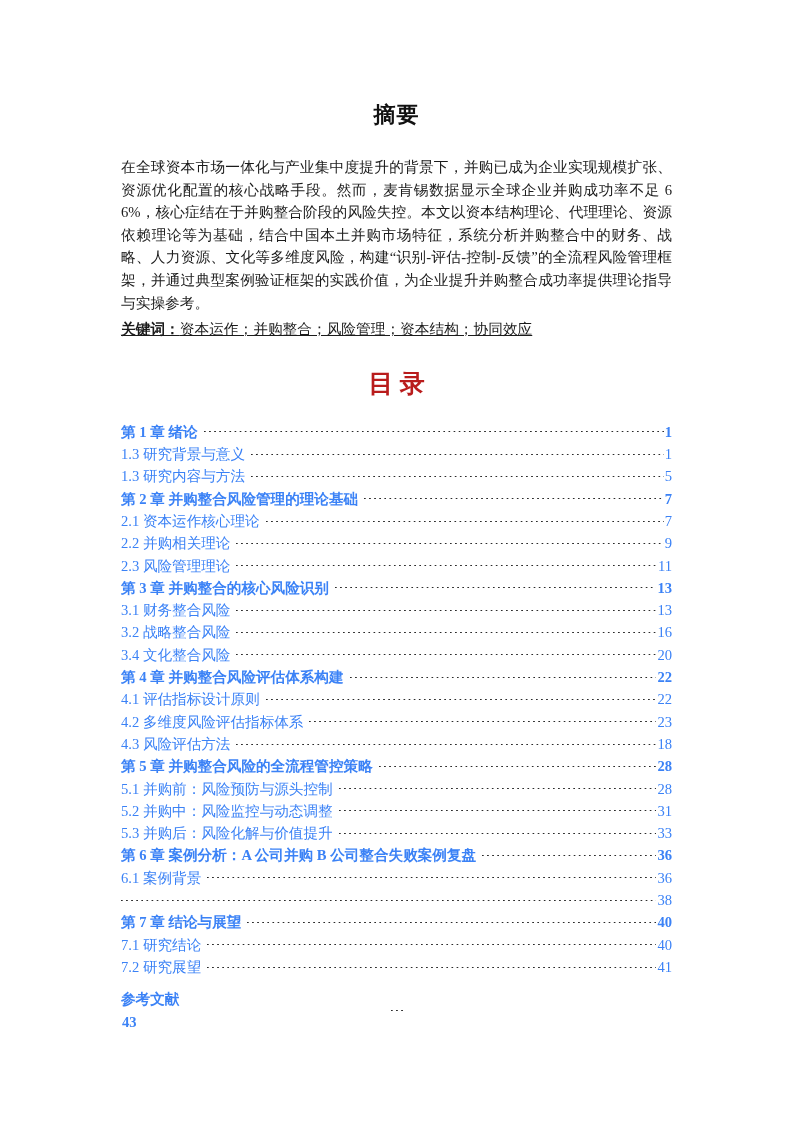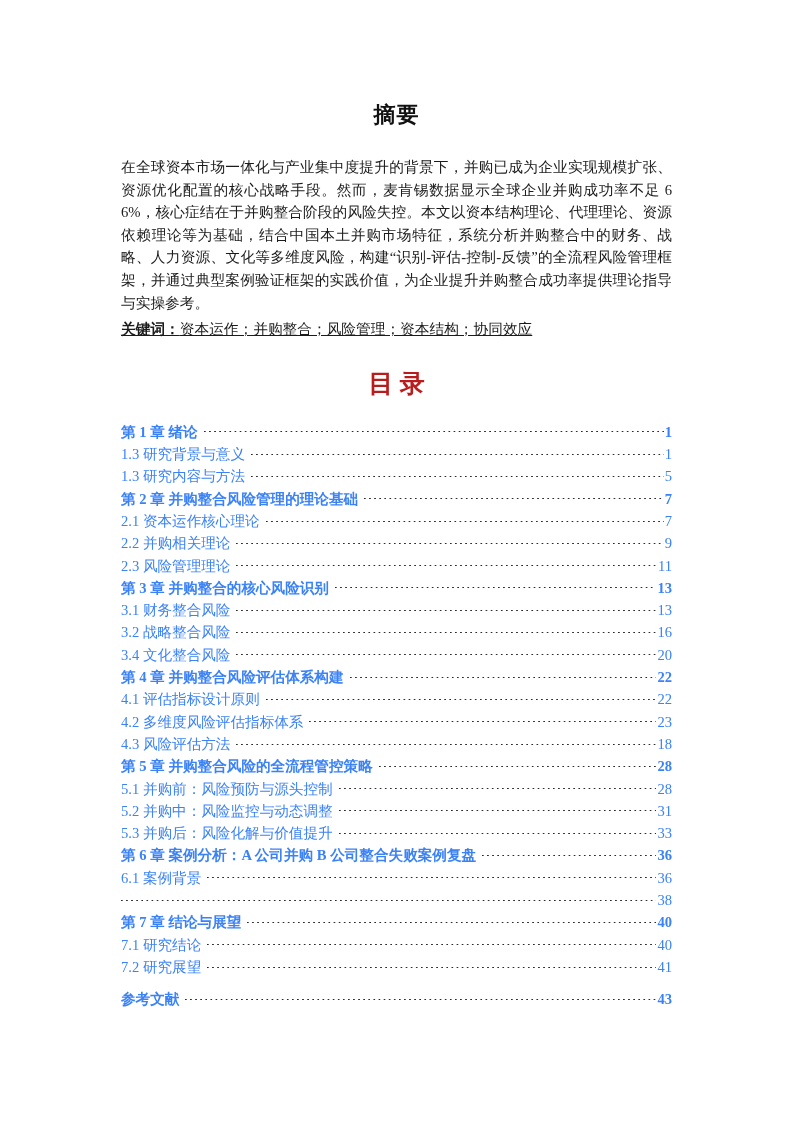--- a/index.html
+++ b/index.html
@@ -81,20 +81,21 @@
     font-size: 14.6px;
     line-height: 22.3px;
     color: #3b82f6;
     white-space: nowrap;
   }
   .toc-row.level-chapter {
     font-weight: bold;
   }
   .toc-row.gap-above {
     margin-top: 10px;
+    flex-direction: column;
   }
   .toc-label {
     flex: 0 0 auto;
     padding-right: 6px;
   }
   .toc-leader {
     flex: 1 1 auto;
     min-width: 12px;
     position: relative;
     height: 1px;

